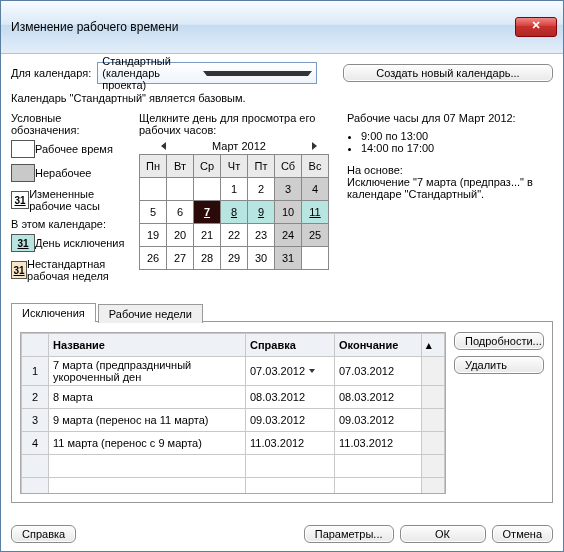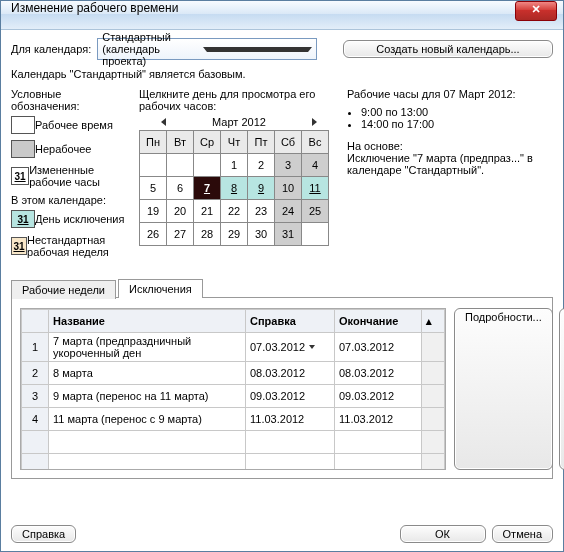--- a/index.html
+++ b/index.html
@@ -1,17 +1,17 @@
 <!DOCTYPE html>
 <html><head>
 <meta charset="utf-8">
 <style>
 html,body{margin:0;padding:0;font-family:"Segoe UI",Tahoma,sans-serif;font-size:11px;color:#000;background:#fff}
 .window{width:564px;height:552px;background:#fff;border:1px solid #5a7ea0;box-sizing:border-box;position:relative}
-.titlebar{height:28px;background:linear-gradient(#f7fbff,#dbe9f7 45%,#c5dbf1 46%,#e3eef9);display:flex;align-items:flex-start;padding:0 6px;border-bottom:1px solid #acc4da}
+.titlebar{height:28px;background:linear-gradient(#f7fbff,#dbe9f7 45%,#c5dbf1 46%,#e3eef9);display:flex;align-items:center;padding:12px 6px;border-bottom:1px solid #acc4da}
 .titlebar .title{flex:1;font-size:12px;padding-left:4px}
 .close-btn{width:40px;height:18px;border:1px solid #8b0007;border-radius:3px;background:linear-gradient(#f08784,#d43f3a 45%,#c9302c 46%,#ac2925);color:#fff;text-align:center;line-height:14px;font-weight:bold}
 .body{padding:8px 10px 10px 10px}
 .row{display:flex;align-items:center;margin-bottom:8px;gap:6px}
 .lbl{white-space:nowrap}
 .select{display:flex;align-items:center;border:1px solid #7a9ac0;background:linear-gradient(#fff,#eef4fb);height:20px;padding:0 4px;width:210px}
 .select span{flex:1}
 .caret{border-left:4px solid transparent;border-right:4px solid transparent;border-top:5px solid #333}
 .btn{border:1px solid #8a8a8a;background:linear-gradient(#fdfdfd,#e8e8e8);padding:2px 10px;border-radius:6px;white-space:nowrap;box-shadow:inset 0 0 0 1px #fff}
 .btn.wide{width:188px;text-align:center}
@@ -52,21 +52,21 @@
 .tab{border:1px solid #999;border-bottom:none;padding:3px 10px;background:#fff;position:relative;top:1px;margin-right:2px}
 .tab.inactive{background:#efefef;top:2px}
 .tabbox{border:1px solid #999;padding:10px 8px 8px 8px;display:flex;gap:8px}
 .grid{border:1px solid #aaa;flex:1}
 .grid table{border-collapse:collapse;width:100%}
 .grid th,.grid td{border:1px solid #c8c8c8;font-size:11px;padding:2px 4px;text-align:left;height:18px;background:#fff}
 .grid th{background:#eef1f6}
 .grid .rh{width:18px;text-align:center;background:#eef1f6}
 .grid .dcell{display:flex;align-items:center}
 .mini-caret{border-left:3px solid transparent;border-right:3px solid transparent;border-top:4px solid #333;margin-left:4px}
-.side-btns{display:flex;flex-direction:row;gap:6px;width:90px}
+.side-btns{display:flex;flex-direction:column;gap:6px;width:90px}
 
 .footer{position:absolute;bottom:8px;left:10px;right:10px;display:flex;align-items:center}
 .footer .sp{flex:1}
 </style>
 </head>
 <body>
 
 <div class="window">
   <div class="titlebar">
     <div class="title">Изменение рабочего времени</div>
@@ -176,22 +176,22 @@
             <li>14:00 по 17:00</li>
           </ul>
         <div class="basis">
           <div>На основе:</div>
           <div>Исключение "7 марта (предпраз..." в календаре "Стандартный".</div>
         </div>
       </div>
     </div>
 
     <div class="tabs">
+      <div class="tab">Исключения</div>
       <div class="tab inactive">Рабочие недели</div>
-      <div class="tab">Исключения</div>
     </div>
     <div class="tabbox">
       <div class="grid" style="height:160px;overflow:hidden">
         <table>
             <tbody>
               <tr>
                 <th class="rh"></th>
                 <th>Название</th>
                 <th style="width:80px">Справка</th>
                 <th style="width:78px">Окончание</th>
@@ -250,18 +250,19 @@
       <div class="side-btns">
         <div class="btn">Подробности...</div>
         <div class="btn">Удалить</div>
       </div>
     </div>
   </div>
 
   <div class="footer">
     <div class="btn">Справка</div>
     <div class="sp"></div>
+    <div class="btn">Параметры...</div>
     <div style="width:6px"></div>
     <div class="btn" style="width:64px;text-align:center">ОК</div>
     <div style="width:6px"></div>
     <div class="btn">Отмена</div>
   </div>
 </div>
 
 </body></html>

